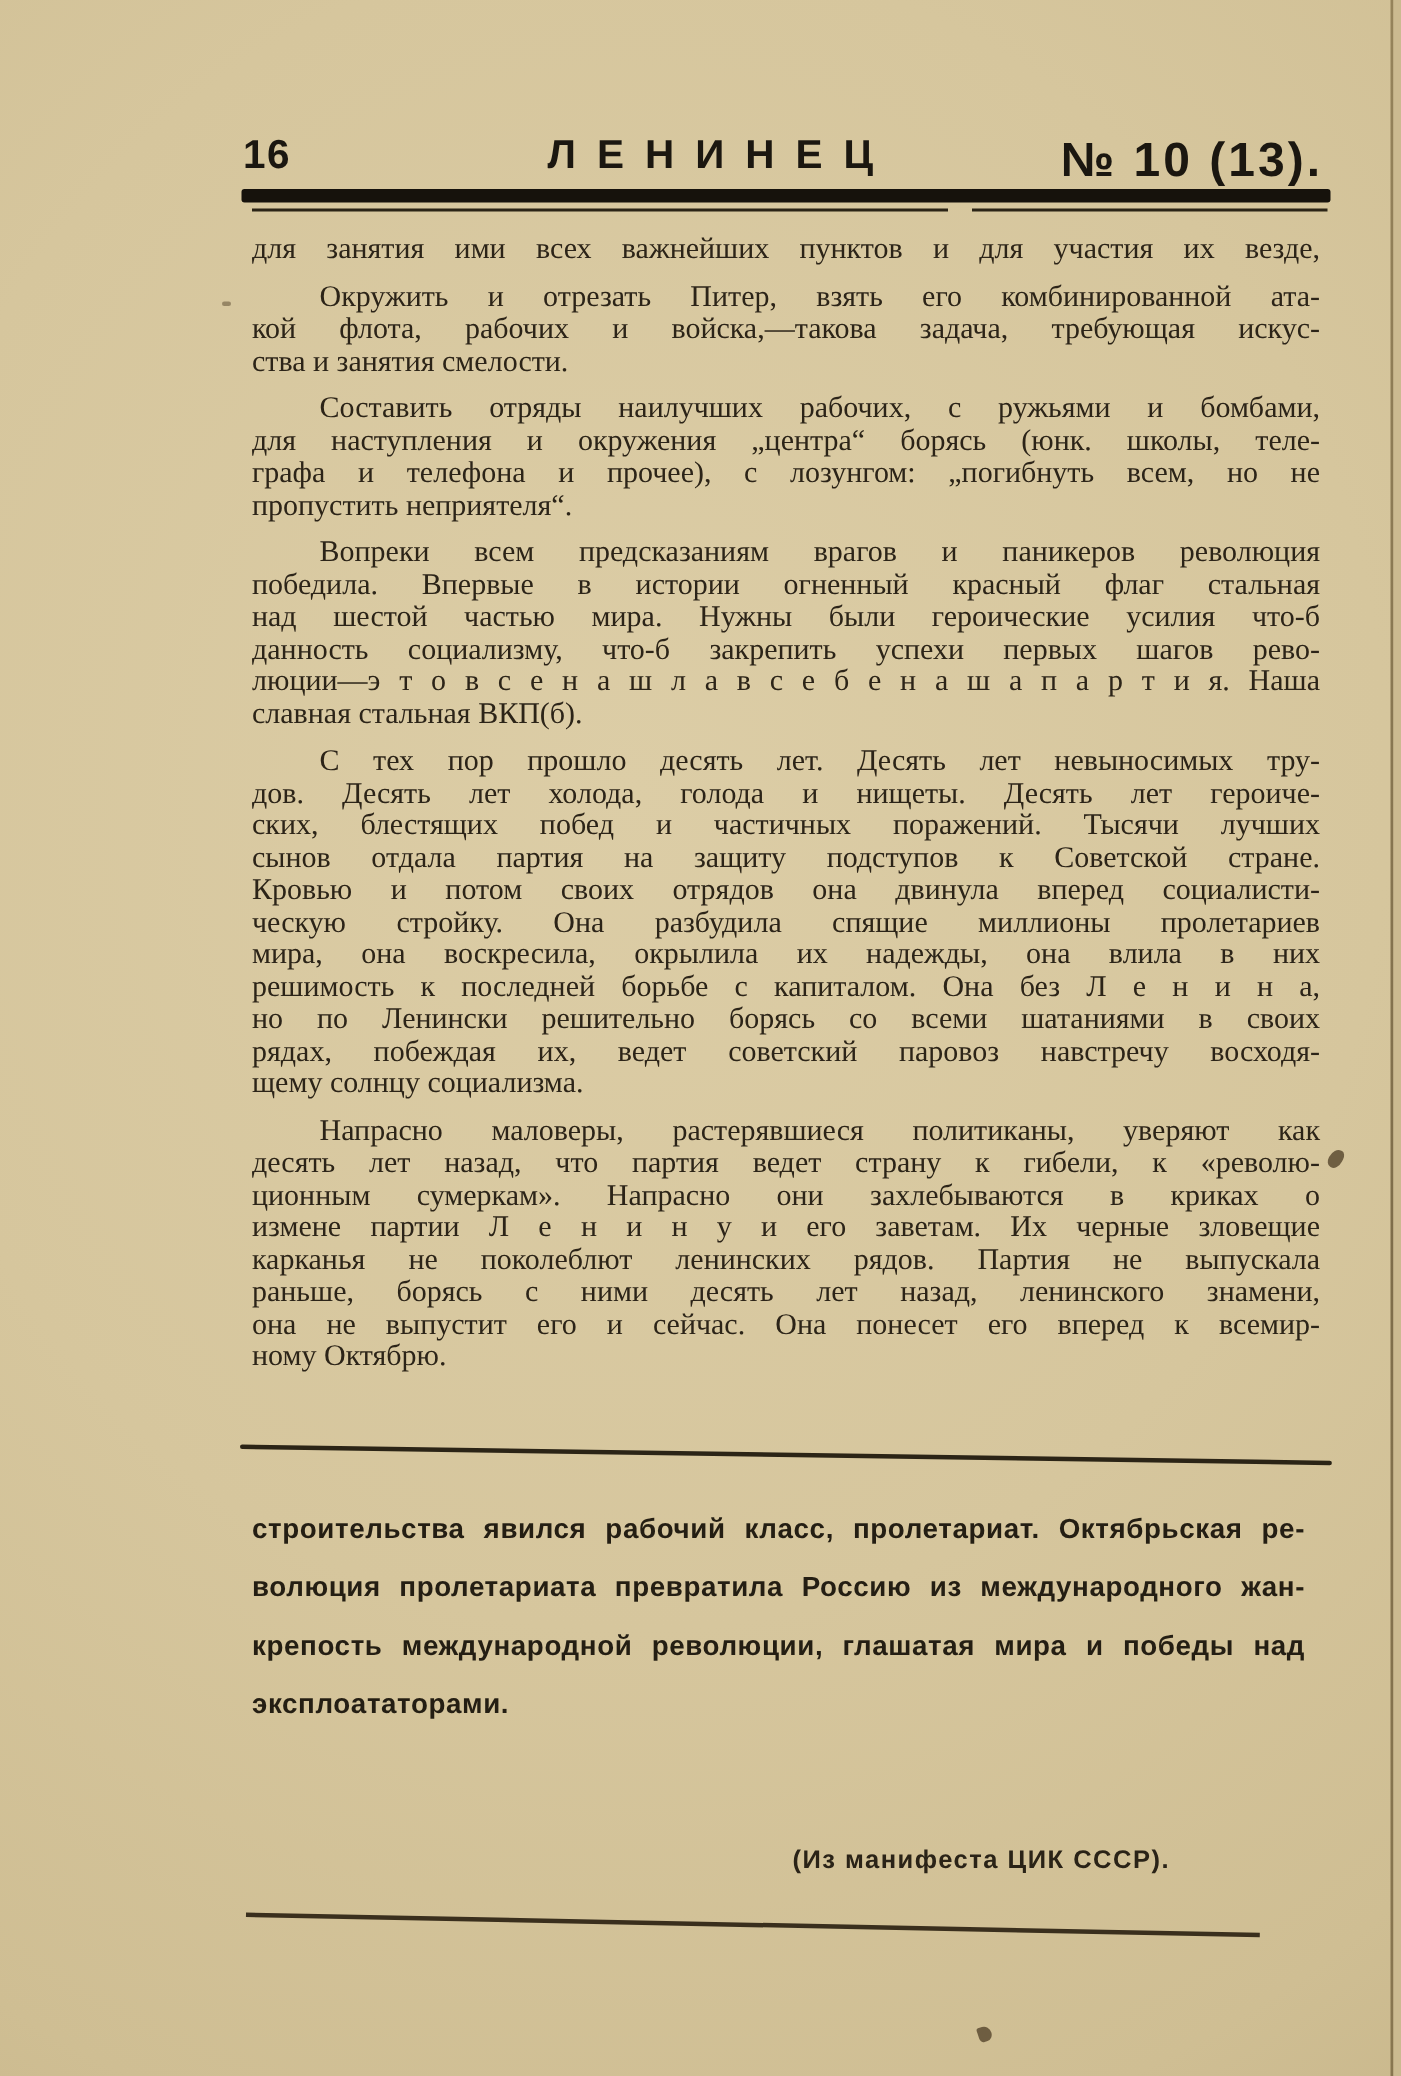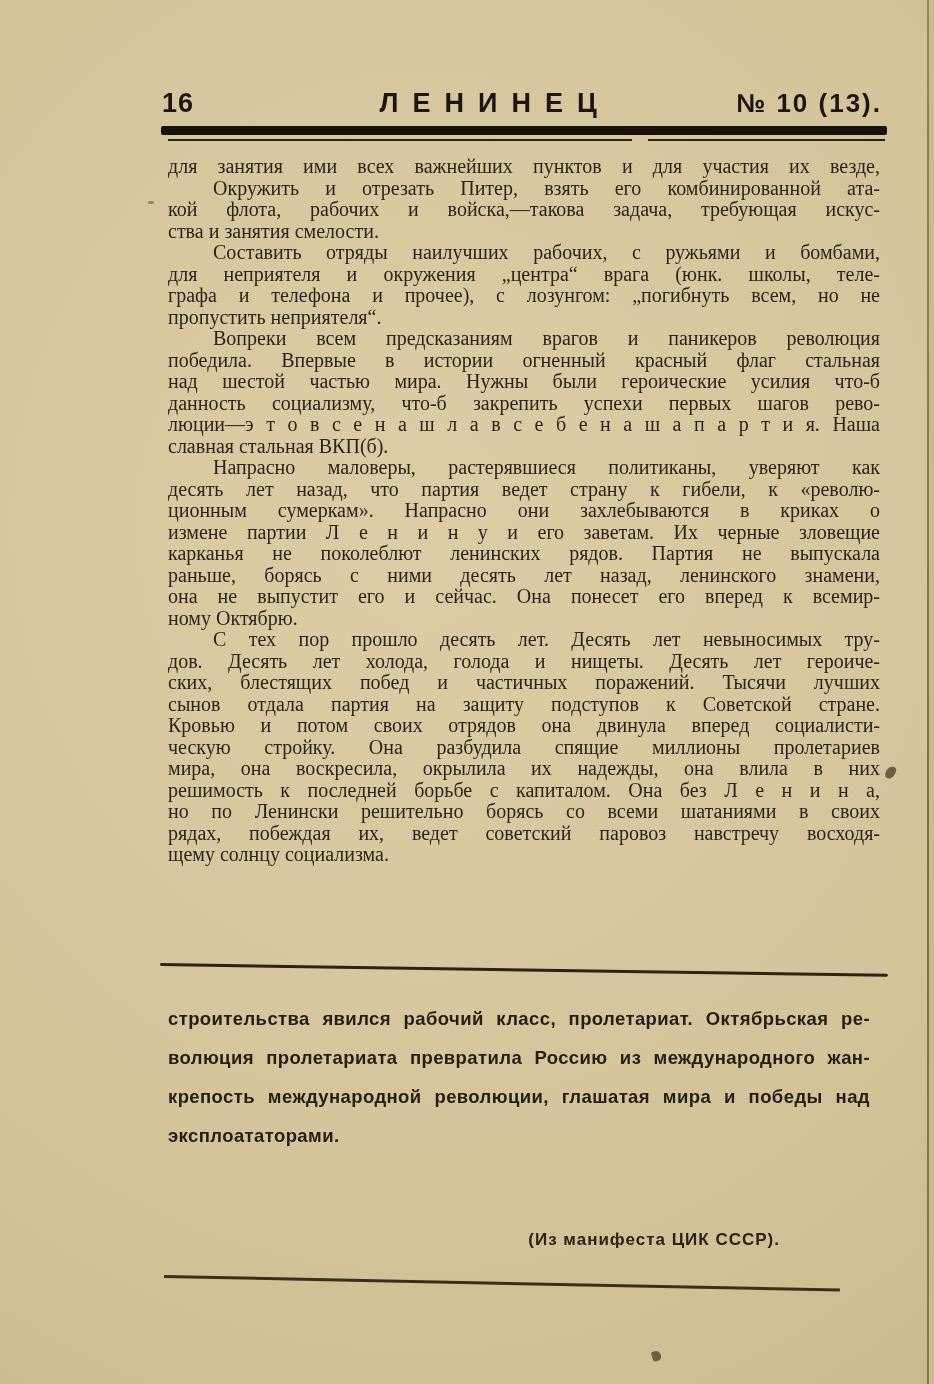--- a/index.html
+++ b/index.html
@@ -12,33 +12,33 @@
   }
   
   .page-edge-line{position:absolute;top:0;bottom:0;right:5px;width:2px;background:linear-gradient(#8a7850,#6f5e3c 60%,#7c6a45);opacity:.85;}
   .page-edge-outer{position:absolute;top:0;bottom:0;right:0;width:5px;background:#cbba90;}
 
   
   .header{position:absolute;left:162px;top:88px;width:720px;display:flex;align-items:flex-start;justify-content:space-between;
     font-family:"Liberation Sans","DejaVu Sans",sans-serif;font-weight:bold;color:#1b1710;}
   .pagenum{font-size:27px;letter-spacing:1px;}
   .title{font-size:27px;letter-spacing:14px;margin-left:60px;}
-  .issue{font-size:26px;letter-spacing:2px;}
+  .issue{font-size:32px;letter-spacing:2px;}
 
   .rule-thick{position:absolute;left:161px;top:126px;width:726px;height:9px;background:#16120c;border-radius:2px;}
   .rule-thin{position:absolute;top:139px;height:2px;background:#2b2416;}
   .rule-thin.seg-left{left:168px;width:464px;}
   .rule-thin.seg-right{left:648px;width:237px;}
 
   
   .article{position:absolute;left:168px;top:156px;width:712px;}
   .para{margin:0;}
   .line{height:21.5px;line-height:21.5px;font-size:20px;text-align:justify;text-align-last:justify;white-space:normal;}
   .line.last{text-align-last:left;}
-  .para.indent .line.first{text-indent:45px;}
+  .para.indent .line.first{text-indent:45px;margin-top:10px;}
 
   
   .rule-mid{position:absolute;left:160px;top:963px;width:728px;height:3px;background:#2b2416;transform:rotate(.85deg);transform-origin:left center;border-radius:2px;}
 
   
   .quote{position:absolute;left:168px;top:999px;width:702px;
     font-family:"Liberation Sans","DejaVu Sans",sans-serif;font-weight:bold;color:#241e13;}
   .qline{height:39px;line-height:39px;font-size:18.5px;letter-spacing:.4px;text-align:justify;text-align-last:justify;}
   .qline.first{text-indent:45px;}
   .qline.last{text-align-last:left;}
@@ -72,54 +72,54 @@
       <div class="para">
         <div class="line first">для занятия ими всех важнейших пунктов и для участия их везде,</div>
       </div>
       <div class="para indent">
         <div class="line first">Окружить и отрезать Питер, взять его комбинированной ата-</div>
         <div class="line">кой флота, рабочих и войска,—такова задача, требующая искус-</div>
         <div class="line last">ства и занятия смелости.</div>
       </div>
       <div class="para indent">
         <div class="line first">Составить отряды наилучших рабочих, с ружьями и бомбами,</div>
-        <div class="line">для неприятеля и окружения „центра“ врага (юнк. школы, теле-</div>
+        <div class="line">для наступления и окружения „центра“ борясь (юнк. школы, теле-</div>
         <div class="line">графа и телефона и прочее), с лозунгом: „погибнуть всем, но не</div>
         <div class="line last">пропустить неприятеля“.</div>
       </div>
       <div class="para indent">
         <div class="line first">Вопреки всем предсказаниям врагов и паникеров революция</div>
         <div class="line">победила. Впервые в истории огненный красный флаг стальная</div>
         <div class="line">над шестой частью мира. Нужны были героические усилия что-б</div>
         <div class="line">данность социализму, что-б закрепить успехи первых шагов рево-</div>
         <div class="line">люции—э т о в с е н а ш л а в с е б е н а ш а п а р т и я. Наша</div>
         <div class="line last">славная стальная ВКП(б).</div>
-      </div>
-      <div class="para indent">
-        <div class="line first">Напрасно маловеры, растерявшиеся политиканы, уверяют как</div>
-        <div class="line">десять лет назад, что партия ведет страну к гибели, к «револю-</div>
-        <div class="line">ционным сумеркам». Напрасно они захлебываются в криках о</div>
-        <div class="line">измене партии Л е н и н у и его заветам. Их черные зловещие</div>
-        <div class="line">карканья не поколеблют ленинских рядов. Партия не выпускала</div>
-        <div class="line">раньше, борясь с ними десять лет назад, ленинского знамени,</div>
-        <div class="line">она не выпустит его и сейчас. Она понесет его вперед к всемир-</div>
-        <div class="line last">ному Октябрю.</div>
       </div>
       <div class="para indent">
         <div class="line first">С тех пор прошло десять лет. Десять лет невыносимых тру-</div>
         <div class="line">дов. Десять лет холода, голода и нищеты. Десять лет героиче-</div>
         <div class="line">ских, блестящих побед и частичных поражений. Тысячи лучших</div>
         <div class="line">сынов отдала партия на защиту подступов к Советской стране.</div>
         <div class="line">Кровью и потом своих отрядов она двинула вперед социалисти-</div>
         <div class="line">ческую стройку. Она разбудила спящие миллионы пролетариев</div>
         <div class="line">мира, она воскресила, окрылила их надежды, она влила в них</div>
         <div class="line">решимость к последней борьбе с капиталом. Она без Л е н и н а,</div>
         <div class="line">но по Ленински решительно борясь со всеми шатаниями в своих</div>
         <div class="line">рядах, побеждая их, ведет советский паровоз навстречу восходя-</div>
         <div class="line last">щему солнцу социализма.</div>
+      </div>
+      <div class="para indent">
+        <div class="line first">Напрасно маловеры, растерявшиеся политиканы, уверяют как</div>
+        <div class="line">десять лет назад, что партия ведет страну к гибели, к «револю-</div>
+        <div class="line">ционным сумеркам». Напрасно они захлебываются в криках о</div>
+        <div class="line">измене партии Л е н и н у и его заветам. Их черные зловещие</div>
+        <div class="line">карканья не поколеблют ленинских рядов. Партия не выпускала</div>
+        <div class="line">раньше, борясь с ними десять лет назад, ленинского знамени,</div>
+        <div class="line">она не выпустит его и сейчас. Она понесет его вперед к всемир-</div>
+        <div class="line last">ному Октябрю.</div>
       </div>
     </main>
 
   <div class="rule-mid"></div>
 
   <section class="quote">
       <div class="qline">строительства явился рабочий класс, пролетариат. Октябрьская ре-</div>
       <div class="qline">волюция пролетариата превратила Россию из международного жан-</div>
       <div class="qline">крепость международной революции, глашатая мира и победы над</div>
       <div class="qline last">эксплоататорами.</div>

